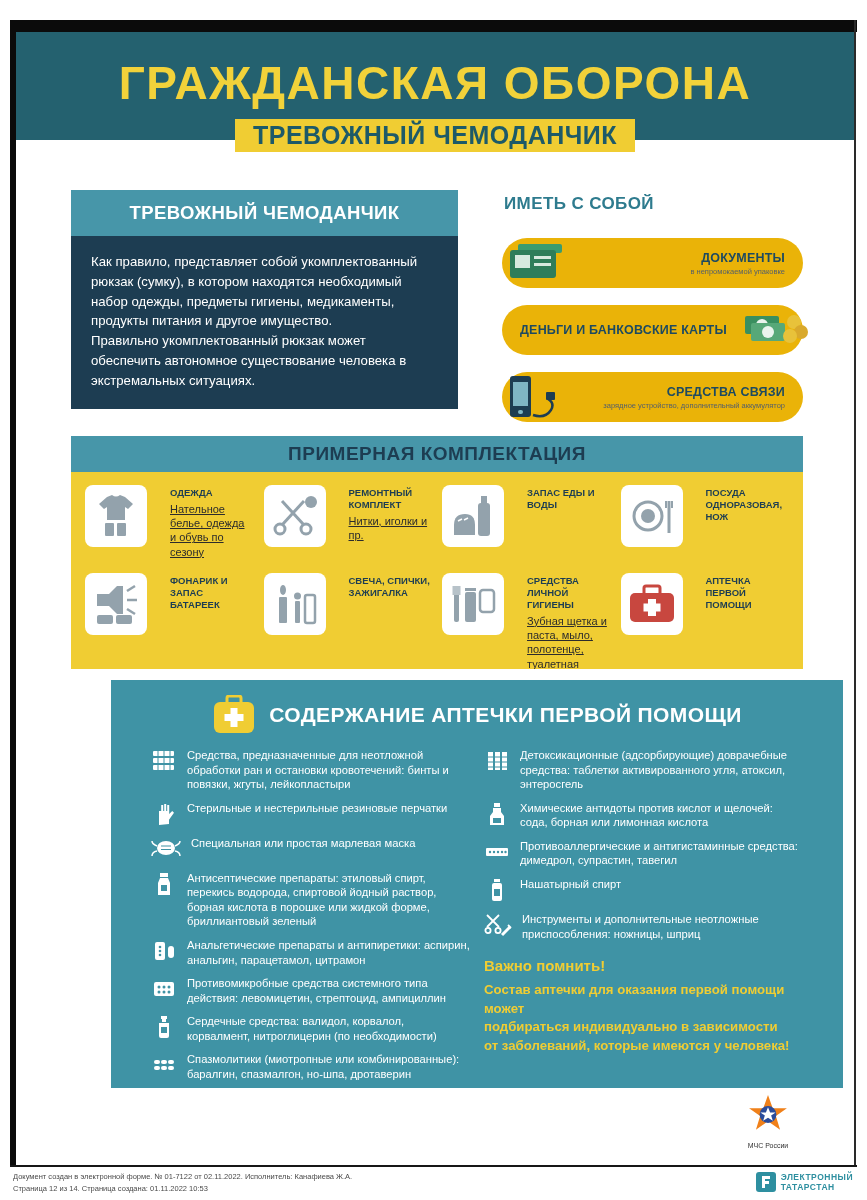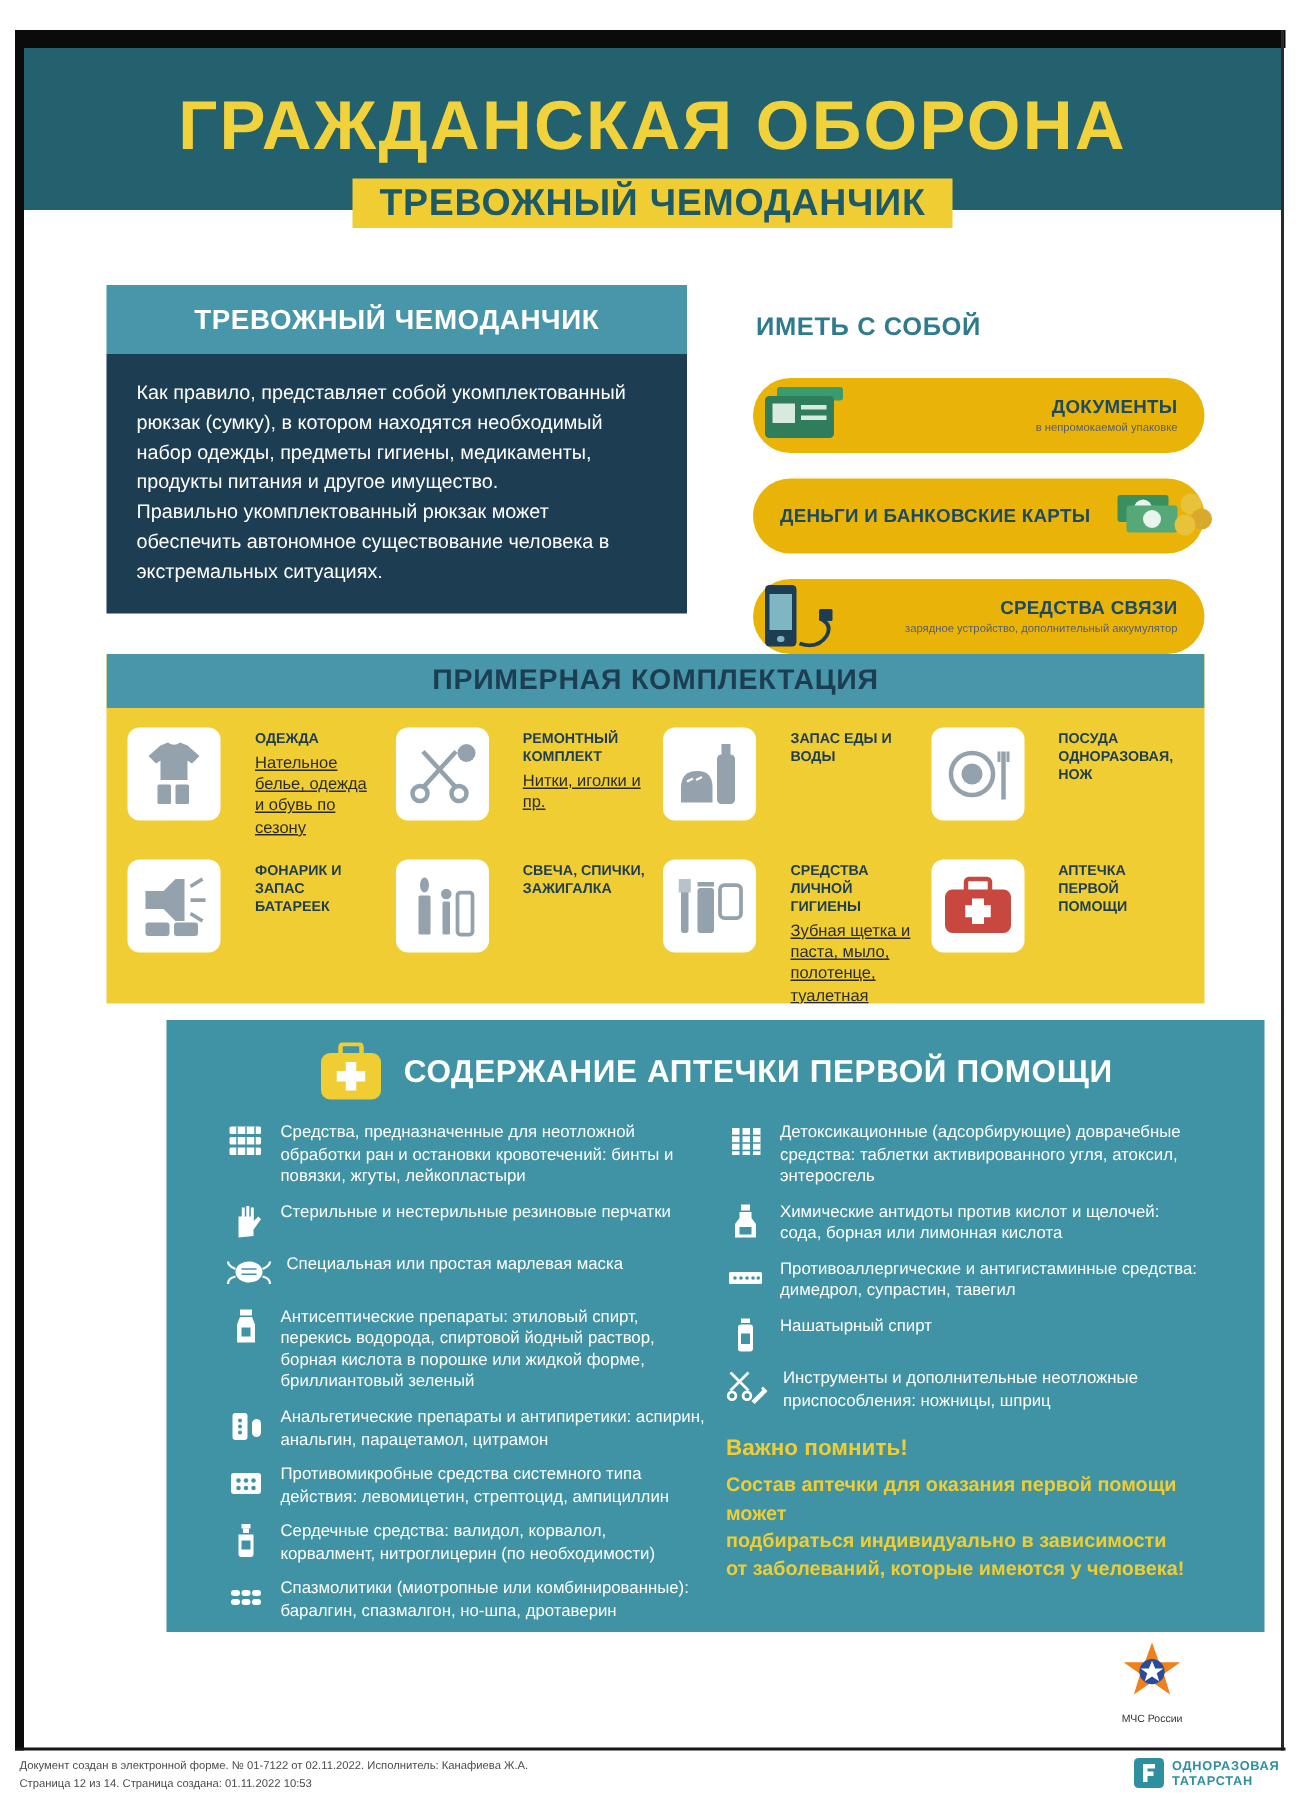--- a/index.html
+++ b/index.html
@@ -18,21 +18,21 @@
                font-size:25px;font-weight:bold;padding:2px 18px;letter-spacing:0.5px;}
 
   
   .s1-left{position:absolute;left:71px;top:190px;width:387px;}
   .s1-left .head{background:#4796a9;color:#ffffff;font-weight:bold;font-size:18.5px;
                  text-align:center;padding:12px 0;letter-spacing:0.4px;}
   .s1-left .body{background:#1d3d52;color:#ffffff;font-size:13.2px;line-height:1.5;
                  padding:16px 20px 18px;white-space:pre-line;}
 
   
-  .s1-right{position:absolute;left:502px;top:208px;width:301px;}
+  .s1-right{position:absolute;left:502px;top:194px;width:301px;}
   .s1-right .head{color:#2e7b8e;font-weight:bold;font-size:17px;margin:0 0 24px 2px;letter-spacing:0.4px;}
   .pill{position:relative;background:#eab308;border-radius:28px;height:50px;margin-bottom:17px;}
   .pill-icon{position:absolute;top:50%;transform:translateY(-50%);line-height:0;}
   .pill-icon.left{left:4px;} .pill-icon.right{right:-6px;}
   .pill-text{position:absolute;top:50%;transform:translateY(-50%);}
   .pill-text.right{right:18px;text-align:right;} .pill-text.left{left:18px;text-align:left;}
   .pill-label{font-size:12.5px;font-weight:bold;color:#1d4a61;letter-spacing:0.2px;}
   .pill-note{font-size:7.5px;color:#55606a;margin-top:2px;}
 
   
@@ -502,18 +502,18 @@
     <div>Документ создан в электронной форме. № 01-7122 от 02.11.2022. Исполнитель: Канафиева Ж.А.</div>
     <div>Страница 12 из 14. Страница создана: 01.11.2022 10:53</div>
   </div>
 
   <div class="elogo">
     <svg width="20" height="20" viewBox="0 0 20 20">
       <rect width="20" height="20" rx="3" fill="#2e8fa0"></rect>
       <path d="M6 4 h8 v3 h-5 v2 h4 v3 h-4 v4 H6 z" fill="#ffffff"></path>
     </svg>
     <div class="txt">
-      <div>ОДНОРАЗОВАЯ</div>
+      <div>ЭЛЕКТРОННЫЙ</div>
       <div>ТАТАРСТАН</div>
     </div>
   </div>
 
 </div>
 
 </body></html>

